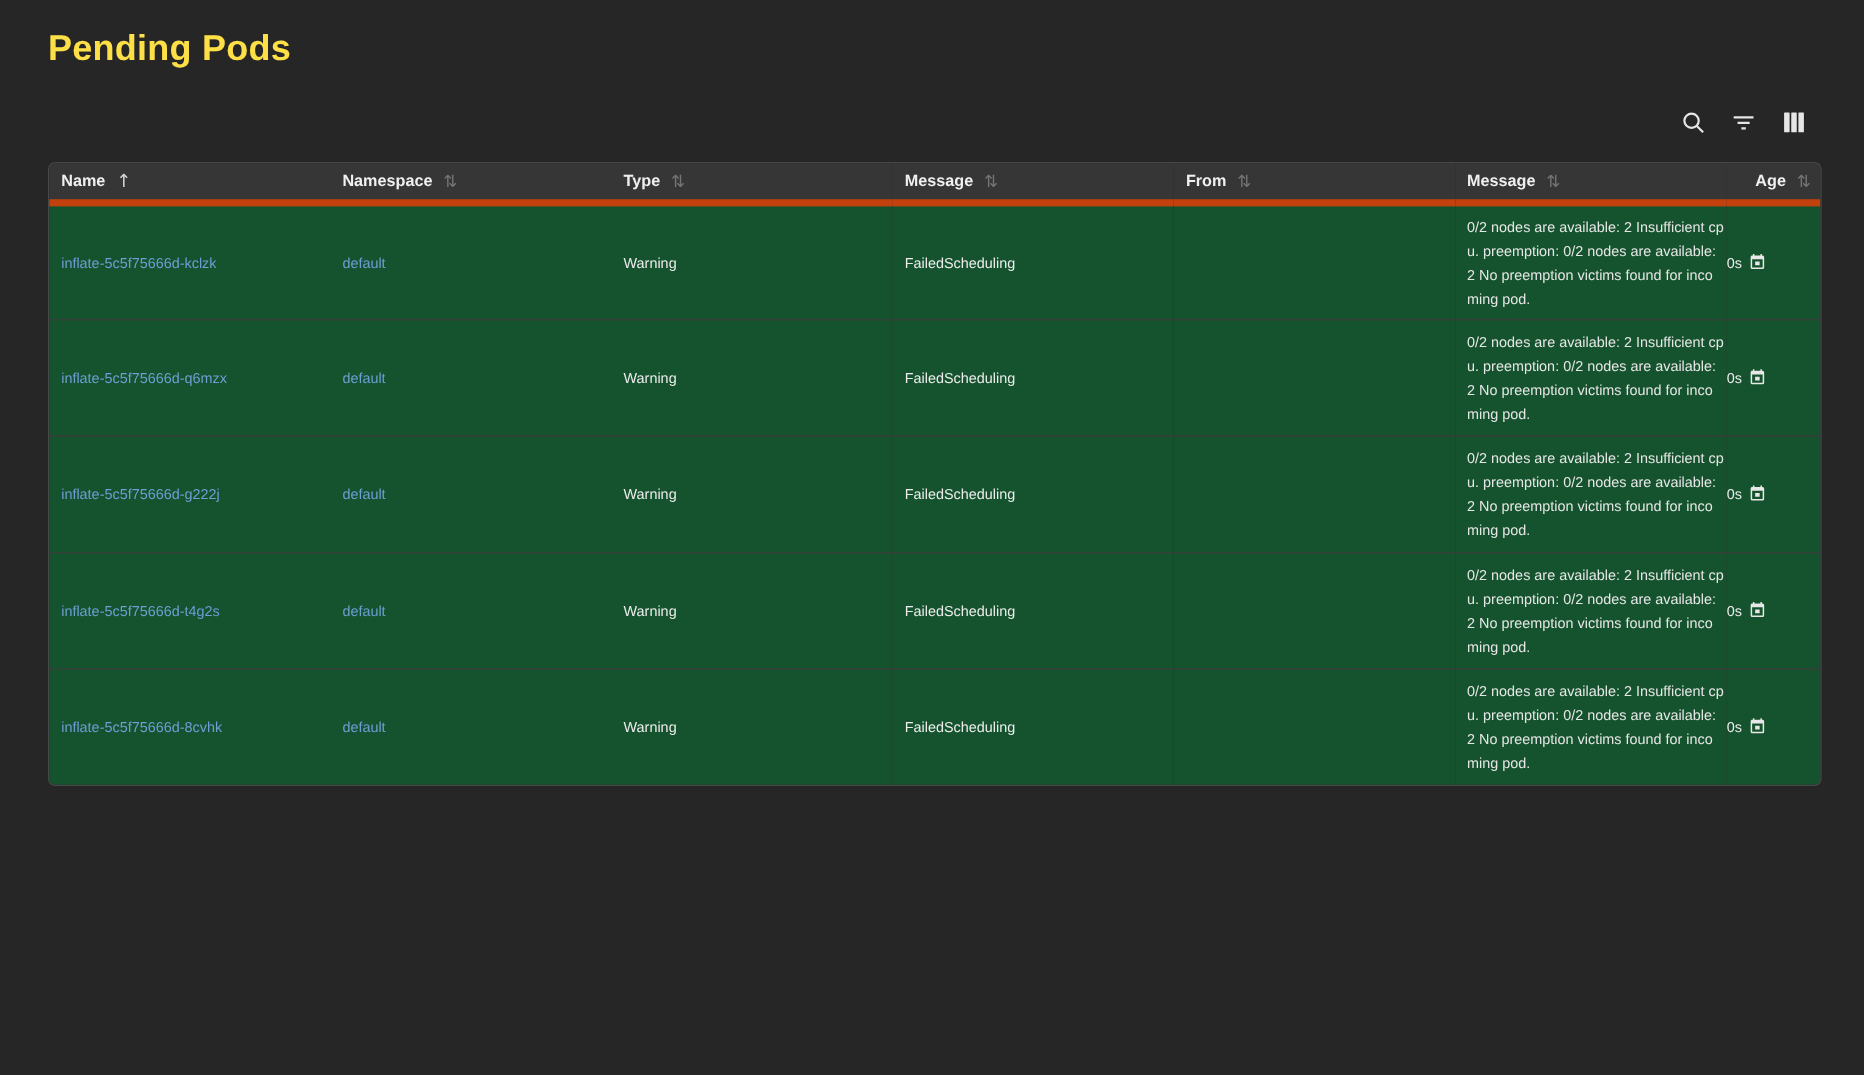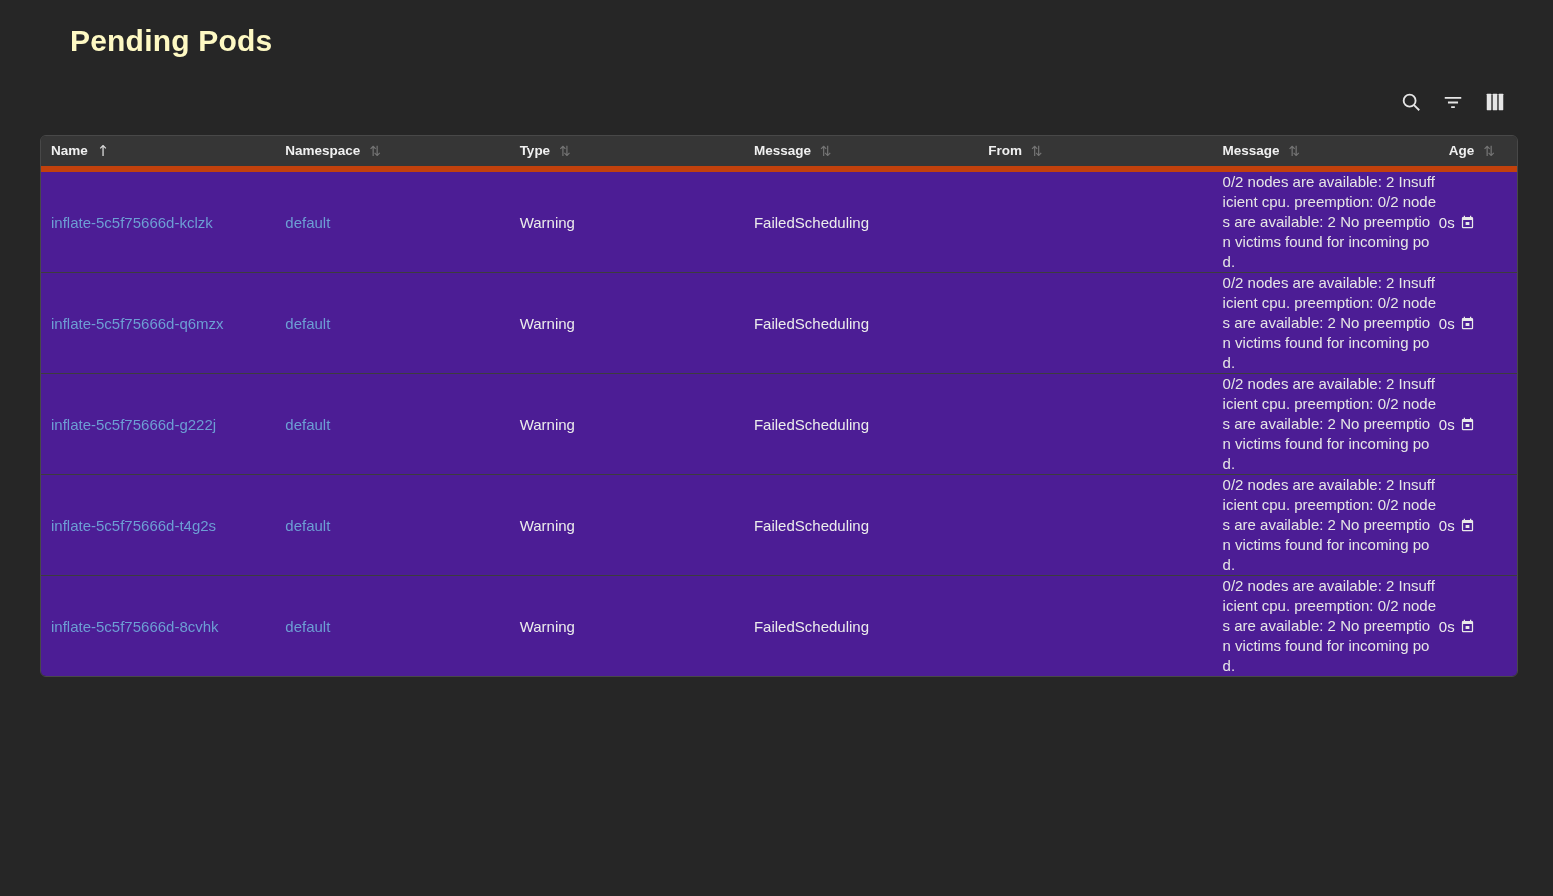--- a/index.html
+++ b/index.html
@@ -8,23 +8,22 @@
     background: #262626;
     font-family: "Liberation Sans", sans-serif;
     overflow: hidden;
     position: relative;
   }
   .page-title {
     position: absolute;
     left: 40px; top: 24px;
     font-size: 30px;
     font-weight: 700;
-    color: #fef9c3;
+    color: #fde047;
     letter-spacing: 0.2px;
-    margin-left: 30px;
   }
   .toolbar {
     position: absolute;
     top: 90px; right: 46px;
     display: flex;
     align-items: center;
     gap: 18px;
   }
   .icon-btn {
     width: 24px; height: 24px;
@@ -56,42 +55,42 @@
     height: 33px;
     font-size: 13.5px;
     font-weight: 700;
     color: #f0f0f0;
     text-align: left;
     padding: 0 0 0 10px;
     border-bottom: 6px solid #c2410c;
     white-space: nowrap;
     cursor: pointer;
   }
-  thead th.th-age { text-align: left; padding-right: 8px; }
+  thead th.th-age { text-align: right; padding-right: 8px; }
   .sort-icon {
     display: inline-block;
     margin-left: 9px;
     font-size: 14px;
     color: #757575;
     font-family: "DejaVu Sans", sans-serif;
     font-weight: 400;
     vertical-align: -1px;
   }
   thead th.sorted .sort-icon {
     color: #d6d6d6;
     font-size: 15px;
   }
   tbody tr { height: 97px; }
   tbody tr + tr td { border-top: 1px solid #3d3d3d; }
   tbody td {
     color: #ececec;
-    font-size: 15px;
+    font-size: 12px;
     padding-left: 10px;
     vertical-align: middle;
-    background: #4c1d95;
+    background: #14532d;
   }
   td a {
     color: #6d9ed4;
     text-decoration: none;
     cursor: pointer;
   }
   td.msg {
     color: #e6e6e6;
     line-height: 20px;
     word-break: break-all;

